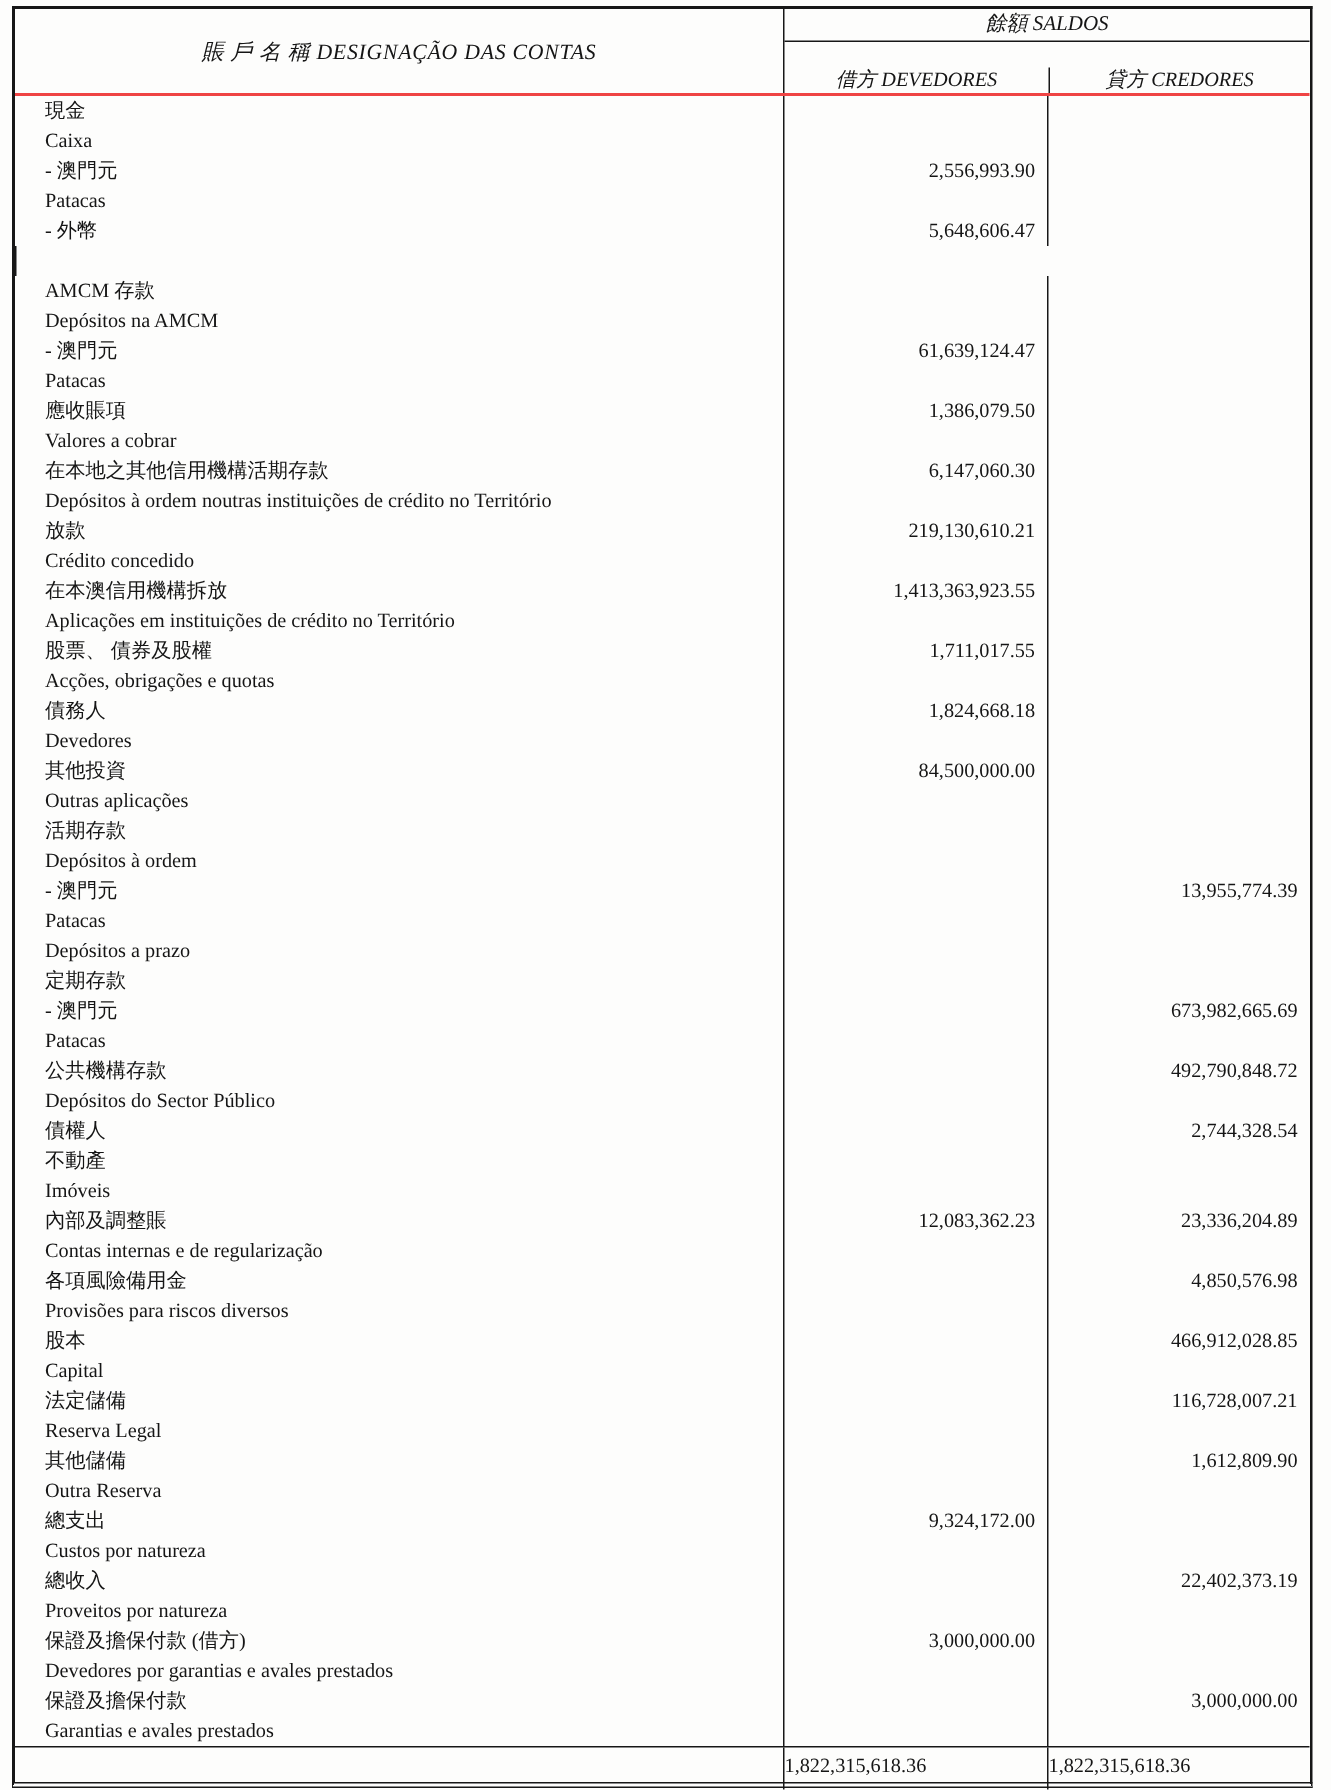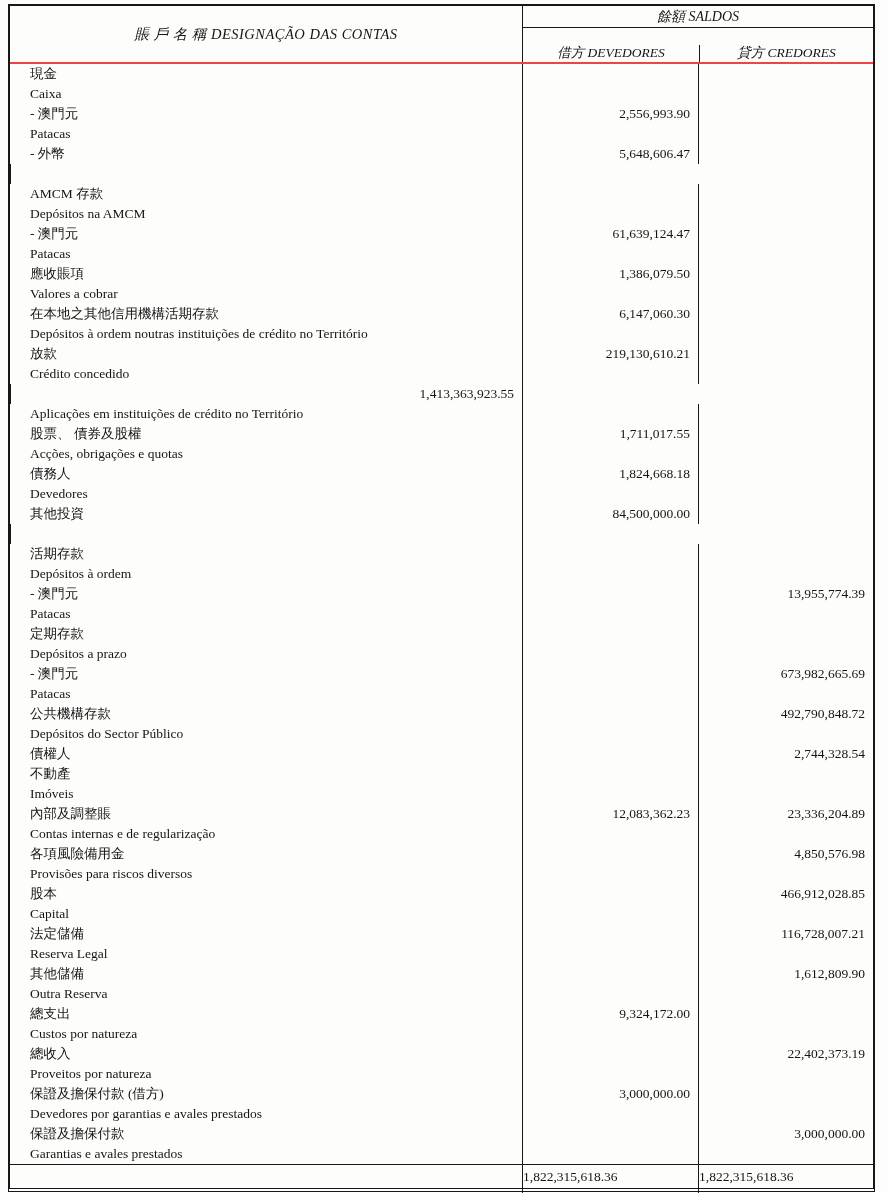--- a/index.html
+++ b/index.html
@@ -169,20 +169,21 @@
           <div class="td td-name">放款</div>
           <div class="td td-amt">219,130,610.21</div>
           <div class="td td-amt"></div>
         </div>
         <div class="tr">
           <div class="td td-name">Crédito concedido</div>
           <div class="td td-amt"></div>
           <div class="td td-amt"></div>
         </div>
         <div class="tr">
+          <div class="td td-name">在本澳信用機構拆放</div>
           <div class="td td-amt">1,413,363,923.55</div>
           <div class="td td-amt"></div>
         </div>
         <div class="tr">
           <div class="td td-name">Aplicações em instituições de crédito no Território</div>
           <div class="td td-amt"></div>
           <div class="td td-amt"></div>
         </div>
         <div class="tr">
           <div class="td td-name">股票、 債券及股權</div>
@@ -203,20 +204,21 @@
           <div class="td td-name">Devedores</div>
           <div class="td td-amt"></div>
           <div class="td td-amt"></div>
         </div>
         <div class="tr">
           <div class="td td-name">其他投資</div>
           <div class="td td-amt">84,500,000.00</div>
           <div class="td td-amt"></div>
         </div>
         <div class="tr">
+          <div class="td td-name">Outras aplicações</div>
           <div class="td td-amt"></div>
           <div class="td td-amt"></div>
         </div>
         <div class="tr">
           <div class="td td-name">活期存款</div>
           <div class="td td-amt"></div>
           <div class="td td-amt"></div>
         </div>
         <div class="tr">
           <div class="td td-name">Depósitos à ordem</div>
@@ -227,26 +229,26 @@
           <div class="td td-name">- 澳門元</div>
           <div class="td td-amt"></div>
           <div class="td td-amt">13,955,774.39</div>
         </div>
         <div class="tr">
           <div class="td td-name ind">Patacas</div>
           <div class="td td-amt"></div>
           <div class="td td-amt"></div>
         </div>
         <div class="tr">
+          <div class="td td-name">Depósitos a prazo</div>
+          <div class="td td-amt"></div>
+          <div class="td td-amt"></div>
+        </div>
+        <div class="tr">
           <div class="td td-name">定期存款</div>
-          <div class="td td-amt"></div>
-          <div class="td td-amt"></div>
-        </div>
-        <div class="tr">
-          <div class="td td-name">Depósitos a prazo</div>
           <div class="td td-amt"></div>
           <div class="td td-amt"></div>
         </div>
         <div class="tr">
           <div class="td td-name">- 澳門元</div>
           <div class="td td-amt"></div>
           <div class="td td-amt">673,982,665.69</div>
         </div>
         <div class="tr">
           <div class="td td-name ind">Patacas</div>

